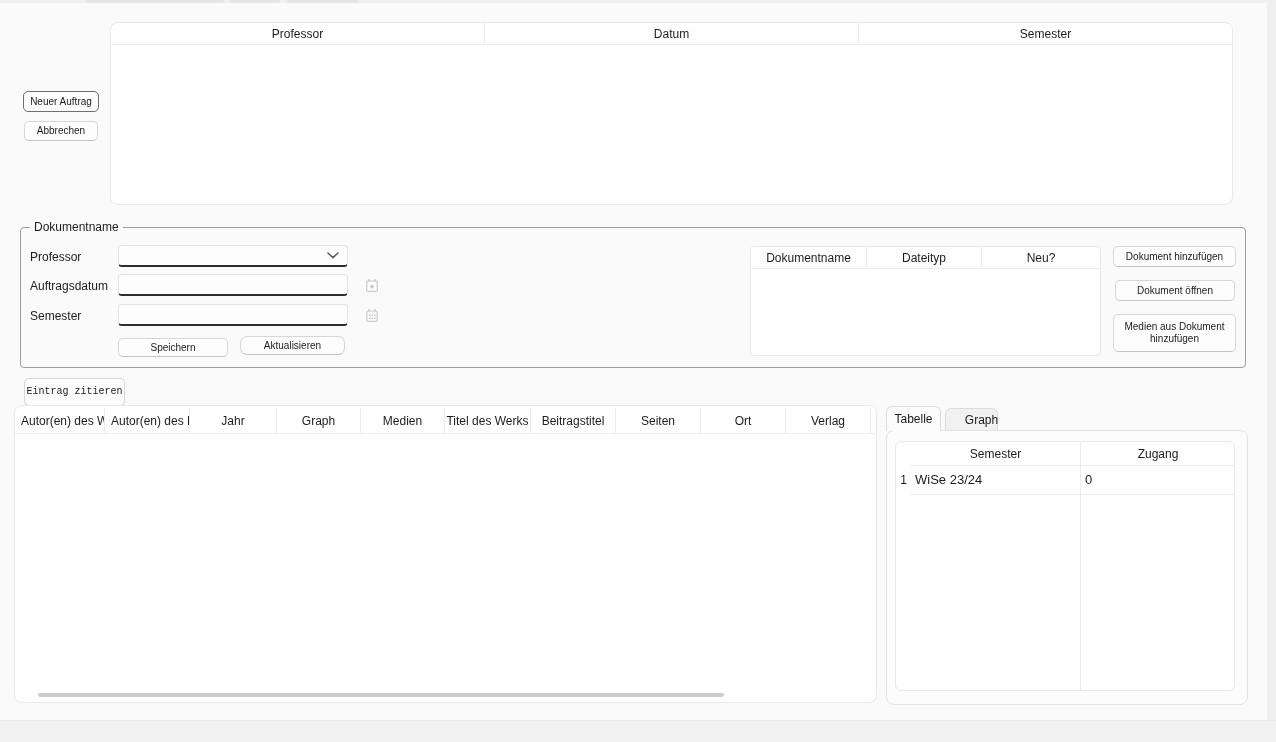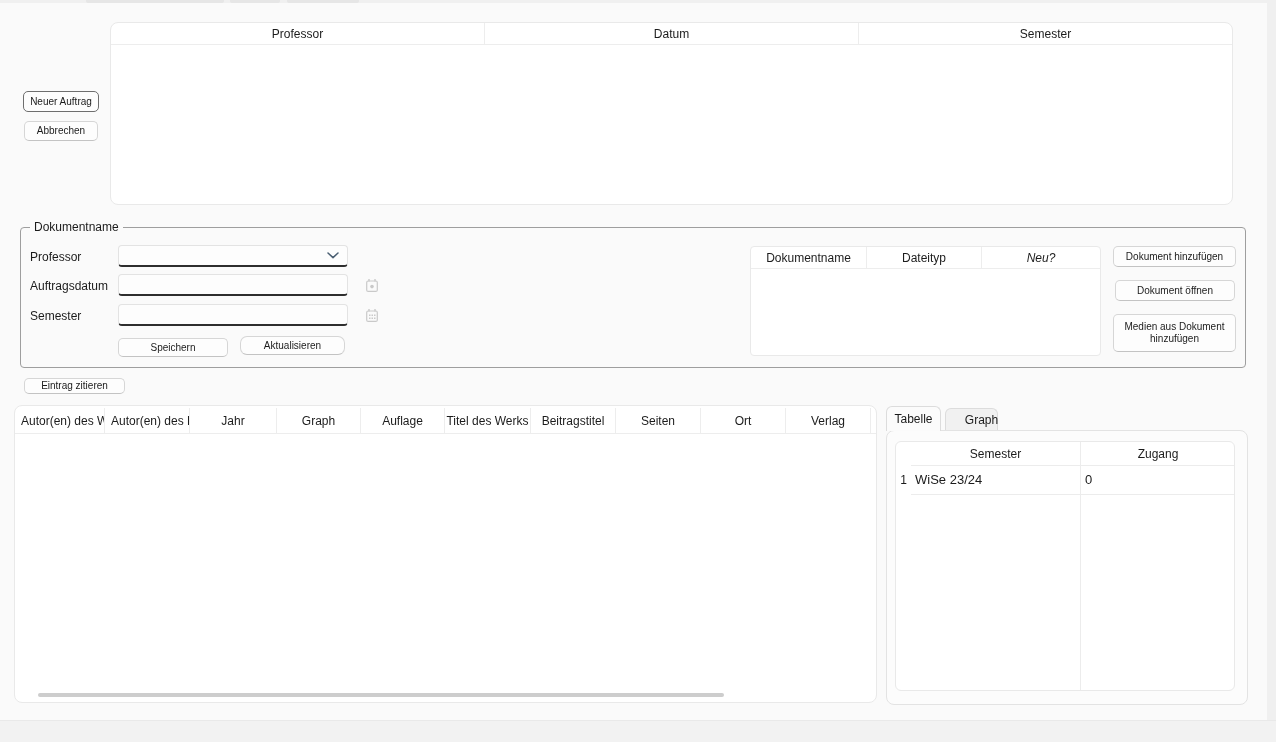--- a/index.html
+++ b/index.html
@@ -137,38 +137,38 @@
     </svg>
   </span>
 
   <button class="btn" style="left:118px;top:338px;width:110px;height:19px;">Speichern</button>
   <button class="btn" style="left:240px;top:336px;width:105px;height:19px;border-radius:7px;">Aktualisieren</button>
 
   <div class="panel" style="left:750px;top:246px;width:351px;height:110px;border-radius:4px;">
     <div class="thead">
       <div class="th" style="width:116px;">Dokumentname</div>
       <div class="th" style="width:115px;">Dateityp</div>
-      <div class="th" style="flex:1 1 0;font-style:italic;">Neu?</div>
+      <div class="th" style="flex:1 1 0;">Neu?</div>
     </div>
     <div style="height:86px;"></div>
   </div>
 
   <button class="btn" style="left:1113px;top:246px;width:123px;height:21px;">Dokument hinzufügen</button>
   <button class="btn" style="left:1115px;top:280px;width:120px;height:21px;">Dokument öffnen</button>
   <button class="btn" style="left:1113px;top:314px;width:123px;height:38px;padding:2px 4px;white-space:normal;">Medien aus Dokument hinzufügen</button>
 
-  <button class="btn" style="left:24px;top:378px;width:101px;height:16px;">Eintrag zitieren</button>
+  <button class="btn" style="left:24px;top:378px;width:101px;height:28px;font-family:Liberation Mono, monospace;">Eintrag zitieren</button>
 
   <div class="panel" style="left:14px;top:405px;width:863px;height:298px;">
     <div class="thead" style="margin-top:2px;height:26px;">
       <div class="th left" style="width:90px;">Autor(en) des Werks</div>
       <div class="th left" style="width:85px;">Autor(en) des Beitrags</div>
       <div class="th" style="width:87px;">Jahr</div>
       <div class="th" style="width:84px;">Graph</div>
-      <div class="th" style="width:84px;">Auflage</div>
+      <div class="th" style="width:84px;">Medien</div>
       <div class="th" style="width:86px;">Titel des Werks</div>
       <div class="th" style="width:85px;">Beitragstitel</div>
       <div class="th" style="width:85px;">Seiten</div>
       <div class="th" style="width:85px;">Ort</div>
       <div class="th" style="width:85px;">Verlag</div>
       <div class="th" style="flex:1 1 0;"></div>
     </div>
     <div style="height:258px;"></div>
     <div class="hscroll-thumb" style="left:23px;bottom:5px;width:686px;"></div>
   </div>

